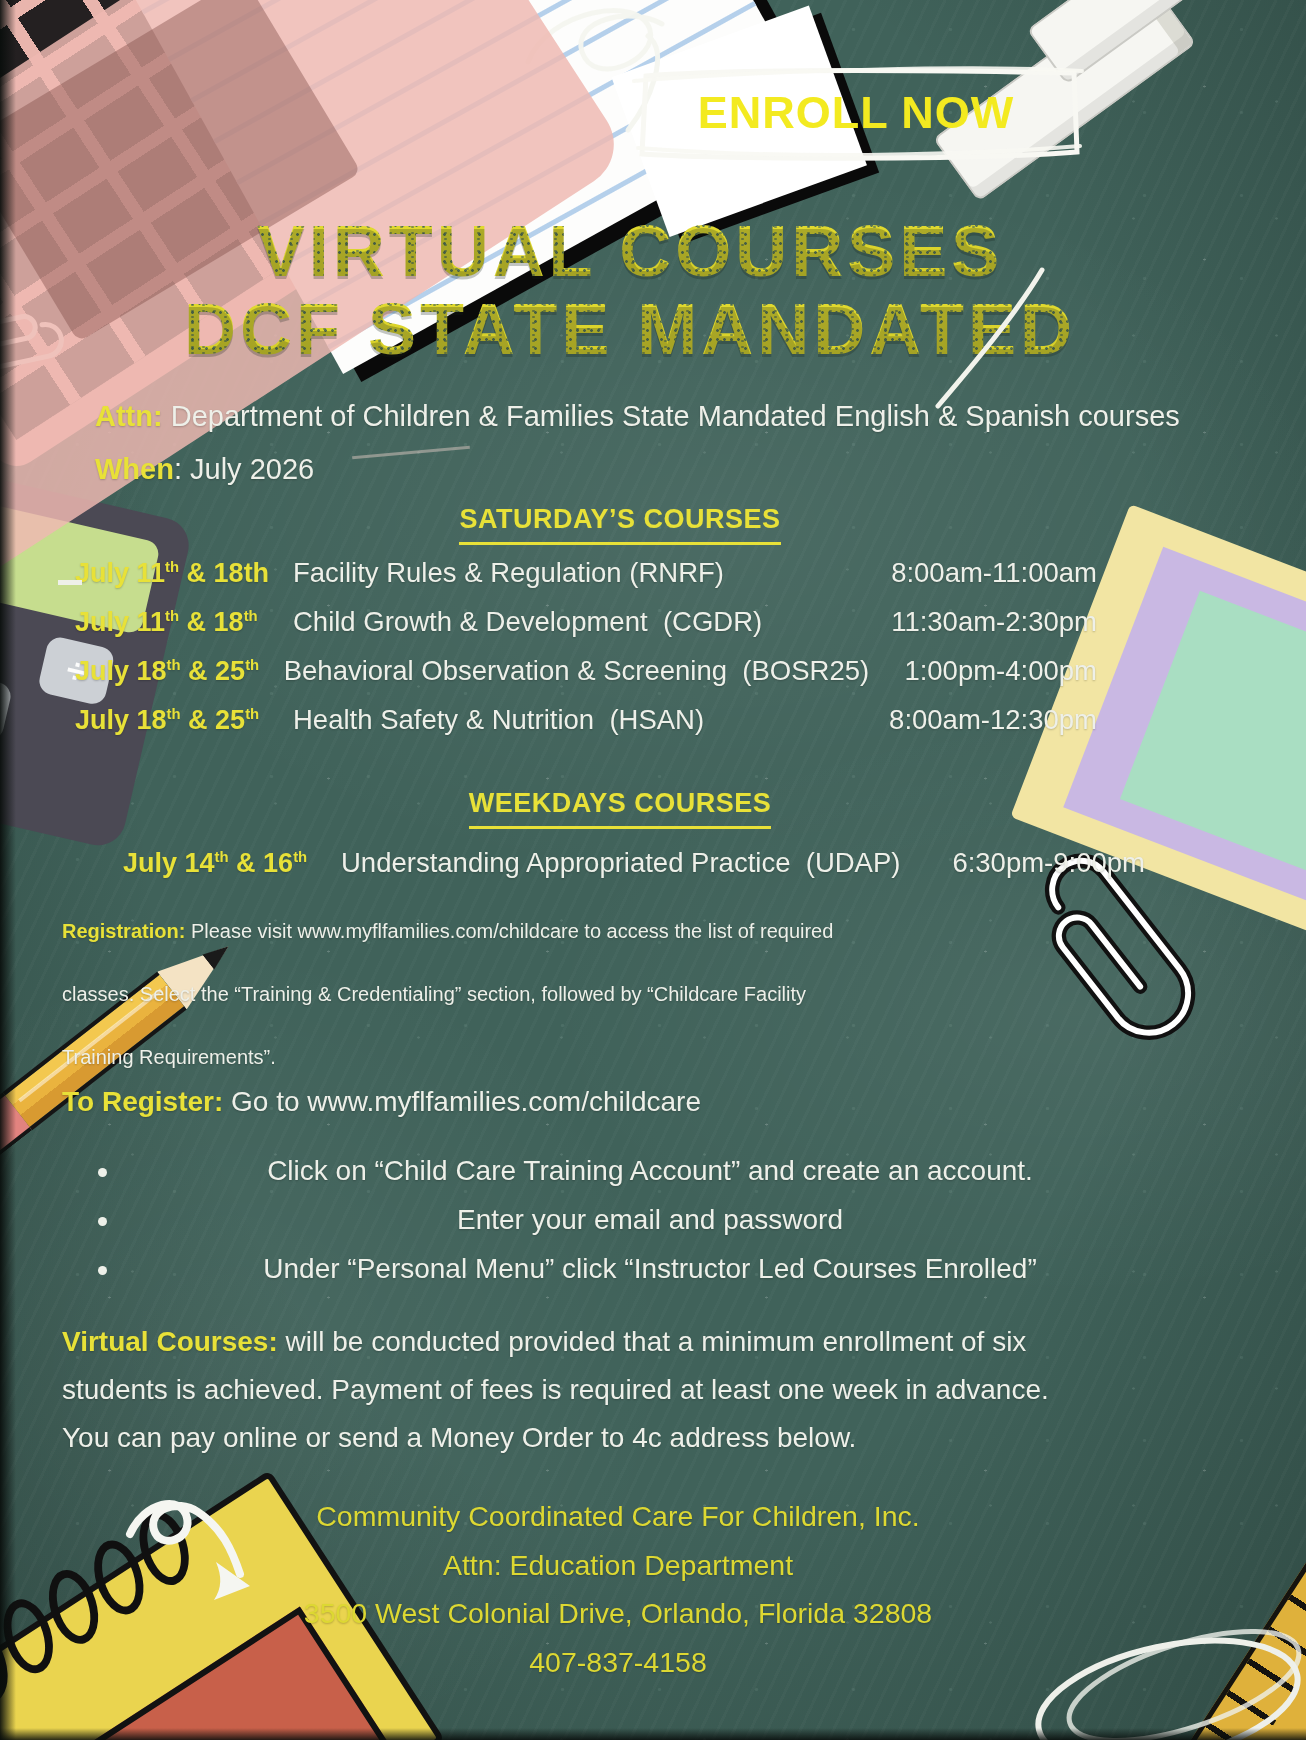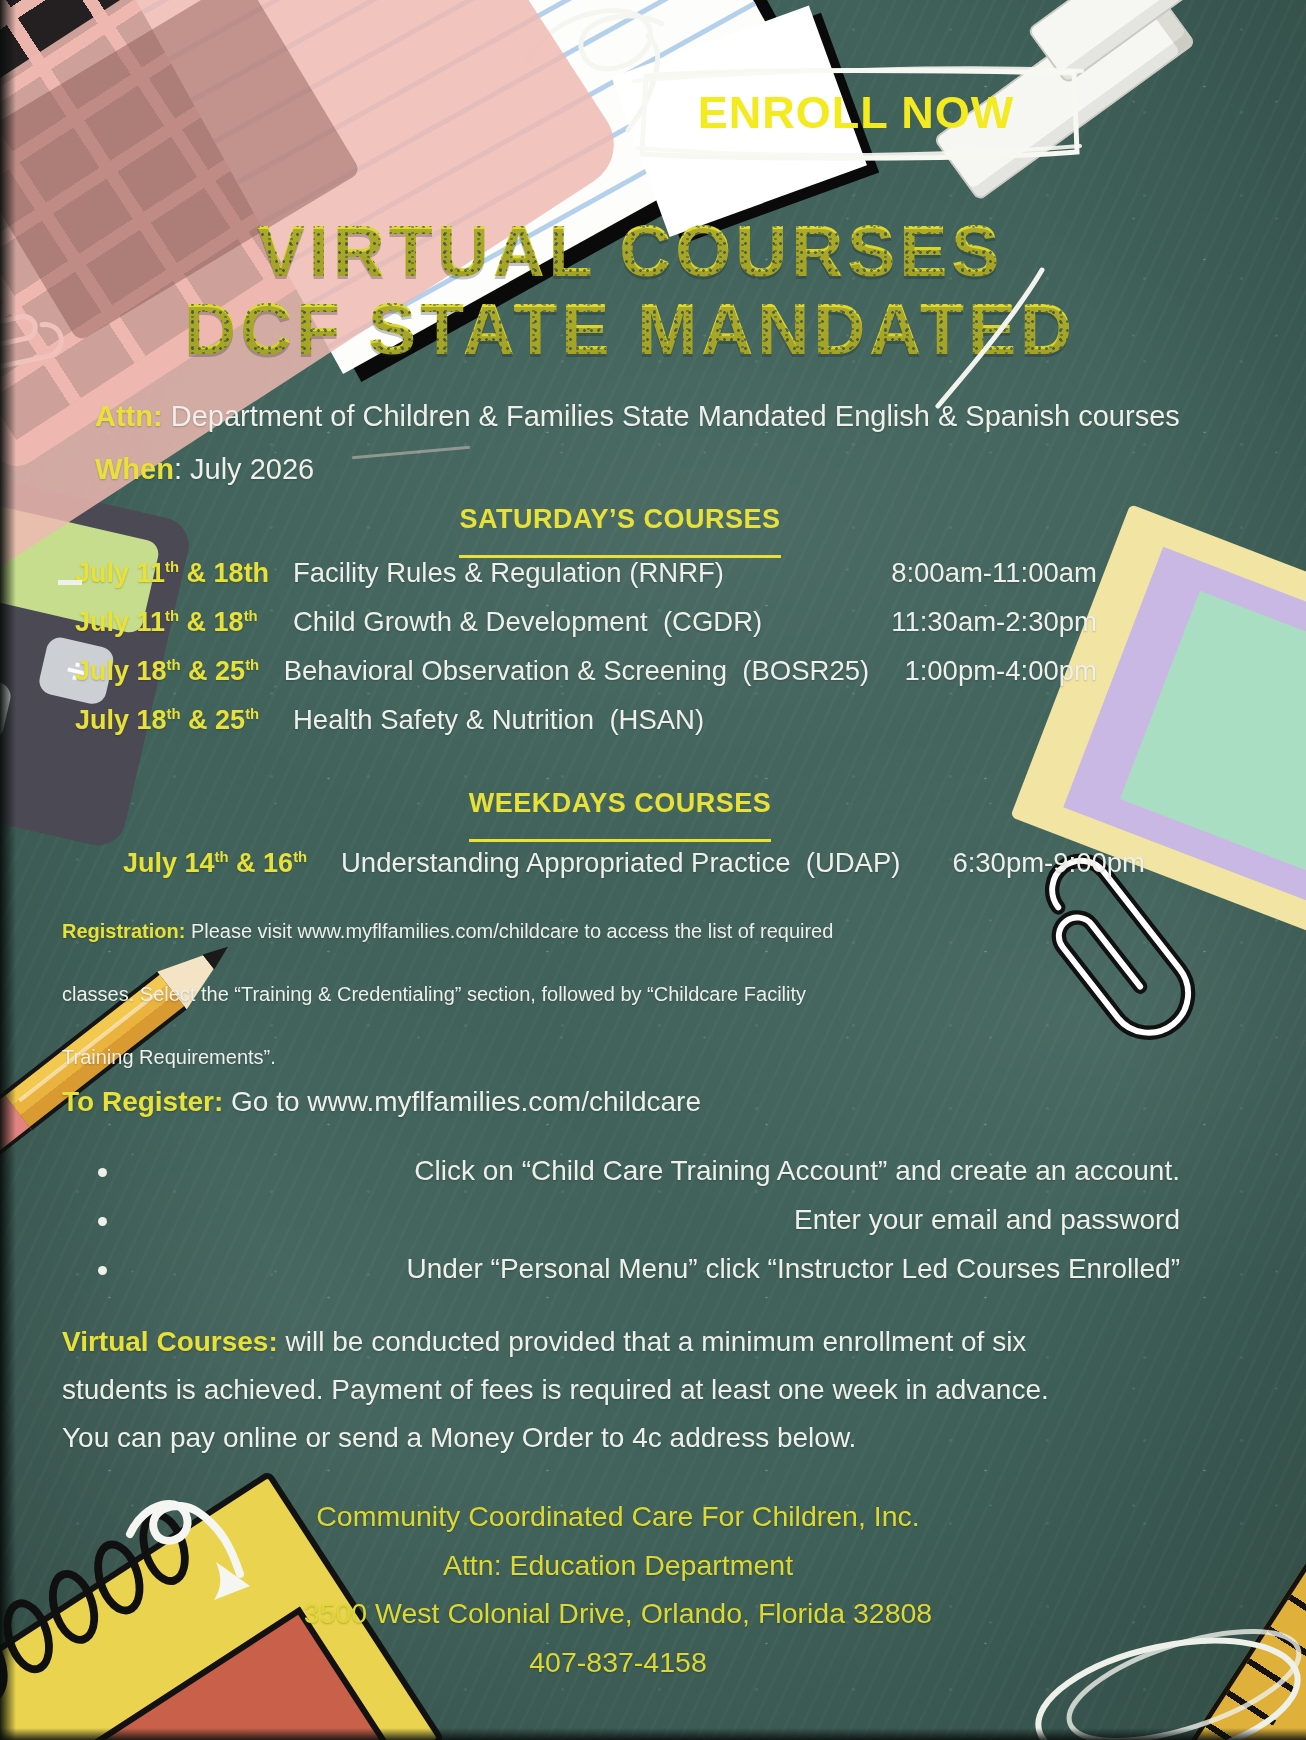--- a/index.html
+++ b/index.html
@@ -108,38 +108,38 @@
       background-size:7px 9px, 11px 6px, 100% 100%;
       -webkit-background-clip:text;background-clip:text;
       -webkit-text-fill-color:transparent;color:transparent;}
   }
 
   .what-row{left:95px;top:400px;font-size:29px;}
   .when-row{left:95px;top:453px;font-size:29px;}
 
   .sec-header{left:0;top:504px;width:1240px;text-align:center;font-size:27px;}
   .sec-header.week{top:788px;}
-  .sec-header span{color:#e8e138;font-weight:800;border-bottom:3px solid #e8e138;padding-bottom:21px;letter-spacing:0.5px;}
+  .sec-header span{color:#e8e138;font-weight:800;border-bottom:3px solid #e8e138;padding-bottom:8px;letter-spacing:0.5px;}
 
   .course-table{left:75px;width:1022px;display:flex;flex-direction:column;}
   .course-table.sat{top:548px;}
   .course-table.week{top:838px;margin-left:48px;}
   .course-row{display:flex;align-items:baseline;height:49px;line-height:49px;}
   .c-date{width:218px;color:#e8e138;font-weight:700;font-size:27px;white-space:pre;}
   .c-name{flex:1;font-size:27.5px;color:#eef0e9;white-space:pre;}
   .c-time{width:238px;text-align:right;font-size:27.5px;color:#eef0e9;white-space:pre;}
   sup{font-size:0.55em;line-height:0;}
 
   .para{font-size:20px;line-height:63px;}
   .registration{left:62px;top:900px;width:1210px;}
   .pre{white-space:pre-line;}
   .to-register{left:62px;top:1086px;font-size:28px;}
 
   .steps{left:70px;top:1146px;width:1160px;display:flex;flex-direction:column;}
-  .step{position:relative;line-height:49px;font-size:28px;color:#eef0e9;text-align:right;padding:0 50px;}
+  .step{position:relative;line-height:49px;font-size:28px;color:#eef0e9;text-align:center;padding:0 50px;}
   .step::before{content:"";position:absolute;left:28px;top:22px;width:9px;height:9px;border-radius:50%;background:#eef0e9;}
 
   .virtual{left:62px;top:1318px;width:1160px;font-size:28px;line-height:48px;}
 
   .address{left:0;top:1492px;width:1236px;display:flex;flex-direction:column;text-align:center;}
   .address-line{line-height:48.5px;font-size:28.5px;color:#ddd832;}
 </style>
 </head>
 <body>
 
@@ -266,20 +266,21 @@
 
         <div class="course-row">
           <span class="c-date">July 18<sup>th</sup> &amp; 25<sup>th</sup></span>
           <span class="c-name">Behavioral Observation &amp; Screening  (BOSR25)</span>
           <span class="c-time">1:00pm-4:00pm</span>
         </div>
 
         <div class="course-row">
           <span class="c-date">July 18<sup>th</sup> &amp; 25<sup>th</sup></span>
           <span class="c-name">Health Safety &amp; Nutrition  (HSAN)</span>
+          <span class="c-time">8:00am-12:30pm</span>
         </div>
       </div>
 
     <div class="sec-header week">
       <span>WEEKDAYS COURSES</span>
     </div>
 
     <div class="course-table week tshadow">
 
         <div class="course-row">

